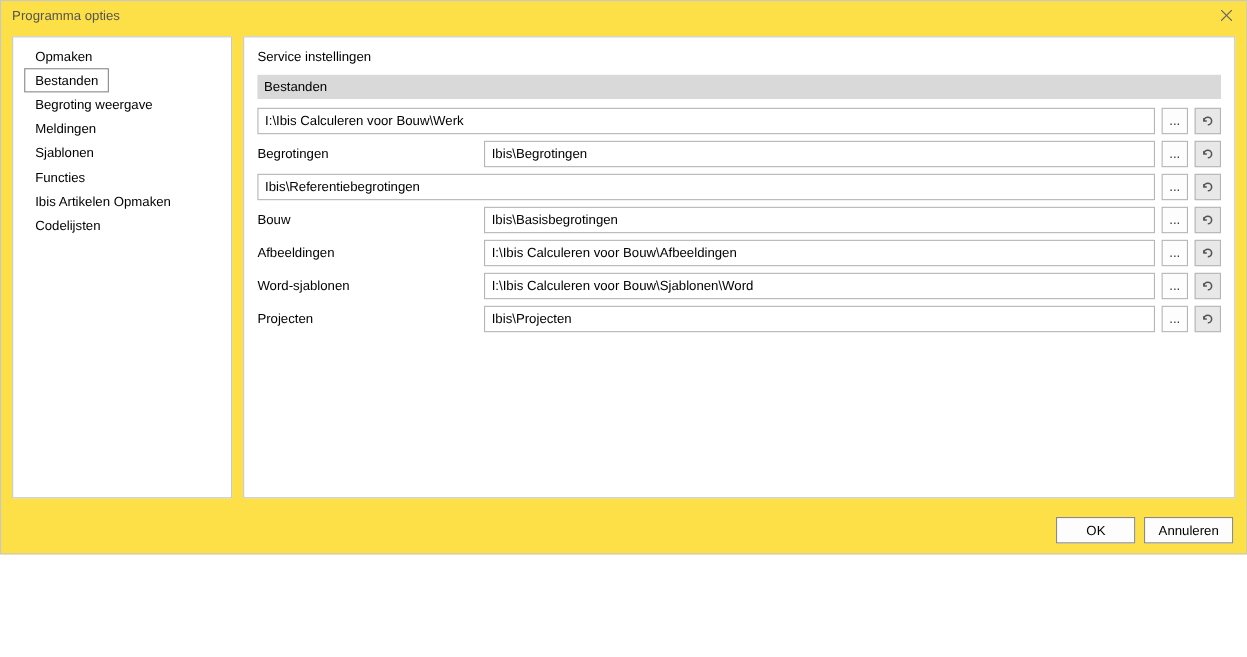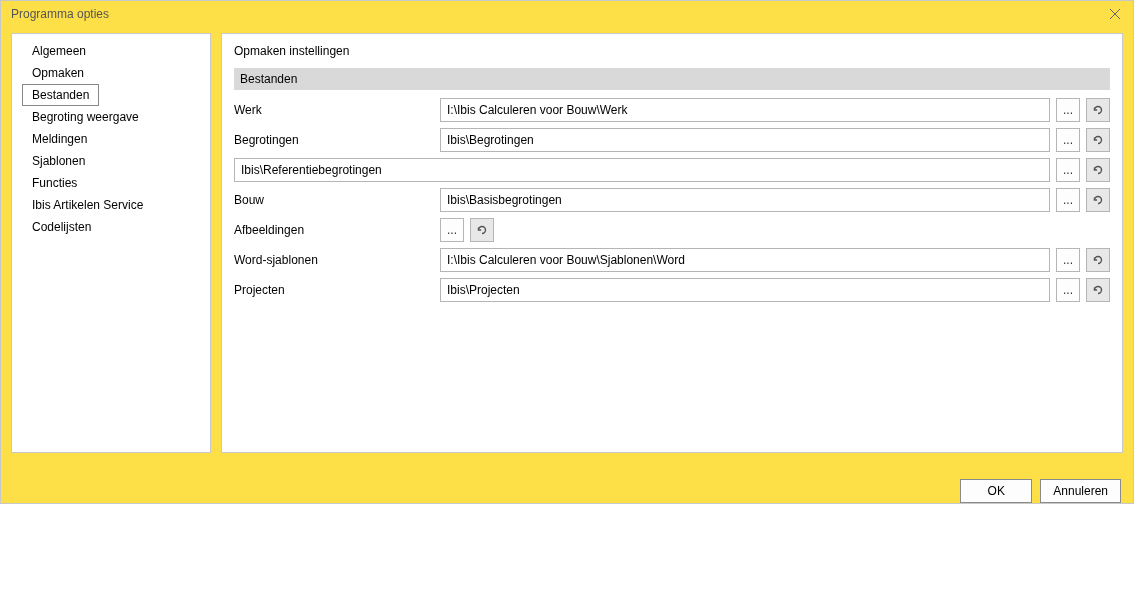--- a/index.html
+++ b/index.html
@@ -114,21 +114,21 @@
     color: #333;
   }
   .btn-reset {
     background: #e8e8e8;
   }
   .btn-reset svg { width: 14px; height: 14px; }
 
   .footer {
     height: 42px;
     display: flex;
-    align-items: flex-end;
+    align-items: center;
     justify-content: flex-end;
     padding: 0 12px;
     gap: 8px;
   }
   .btn {
     min-width: 72px;
     height: 24px;
     border: 1px solid #8a8a8a;
     background: #fdfdfd;
     font-family: inherit;
@@ -148,37 +148,35 @@
       <svg viewBox="0 0 10 10">
         <line x1="0" y1="0" x2="10" y2="10" stroke="#666" stroke-width="1"></line>
         <line x1="10" y1="0" x2="0" y2="10" stroke="#666" stroke-width="1"></line>
       </svg>
     </span>
   </div>
 
   <div class="body">
 
     <div class="sidebar">
-      <div class="sidebar-row"><span class="sidebar-item">Algemeen</span></div>
       <div class="sidebar-row"><span class="sidebar-item">Opmaken</span></div>
       <div class="sidebar-row"><span class="sidebar-item selected">Bestanden</span></div>
       <div class="sidebar-row"><span class="sidebar-item">Begroting weergave</span></div>
       <div class="sidebar-row"><span class="sidebar-item">Meldingen</span></div>
       <div class="sidebar-row"><span class="sidebar-item">Sjablonen</span></div>
       <div class="sidebar-row"><span class="sidebar-item">Functies</span></div>
-      <div class="sidebar-row"><span class="sidebar-item">Ibis Artikelen Service</span></div>
+      <div class="sidebar-row"><span class="sidebar-item">Ibis Artikelen Opmaken</span></div>
       <div class="sidebar-row"><span class="sidebar-item">Codelijsten</span></div>
     </div>
 
     <div class="main">
-      <div class="main-title">Opmaken instellingen</div>
+      <div class="main-title">Service instellingen</div>
       <div class="section-header">Bestanden</div>
 
       <div class="form-row">
-        <div class="form-label">Werk</div>
         <input class="form-input" type="text" value="I:\Ibis Calculeren voor Bouw\Werk" style="">
         <div class="btn-small">...</div>
         <div class="btn-small btn-reset">
           <svg viewBox="0 0 16 16">
             <path d="M4 8 A4 4 0 1 1 8 12" fill="none" stroke="#555" stroke-width="1.6"></path>
             <polyline points="4,5 4,8 7,8" fill="none" stroke="#555" stroke-width="1.6"></polyline>
           </svg>
         </div>
       </div>
 
@@ -212,20 +210,21 @@
         <div class="btn-small btn-reset">
           <svg viewBox="0 0 16 16">
             <path d="M4 8 A4 4 0 1 1 8 12" fill="none" stroke="#555" stroke-width="1.6"></path>
             <polyline points="4,5 4,8 7,8" fill="none" stroke="#555" stroke-width="1.6"></polyline>
           </svg>
         </div>
       </div>
 
       <div class="form-row">
         <div class="form-label">Afbeeldingen</div>
+        <input class="form-input" type="text" value="I:\Ibis Calculeren voor Bouw\Afbeeldingen" style="">
         <div class="btn-small">...</div>
         <div class="btn-small btn-reset">
           <svg viewBox="0 0 16 16">
             <path d="M4 8 A4 4 0 1 1 8 12" fill="none" stroke="#555" stroke-width="1.6"></path>
             <polyline points="4,5 4,8 7,8" fill="none" stroke="#555" stroke-width="1.6"></polyline>
           </svg>
         </div>
       </div>
 
       <div class="form-row">

